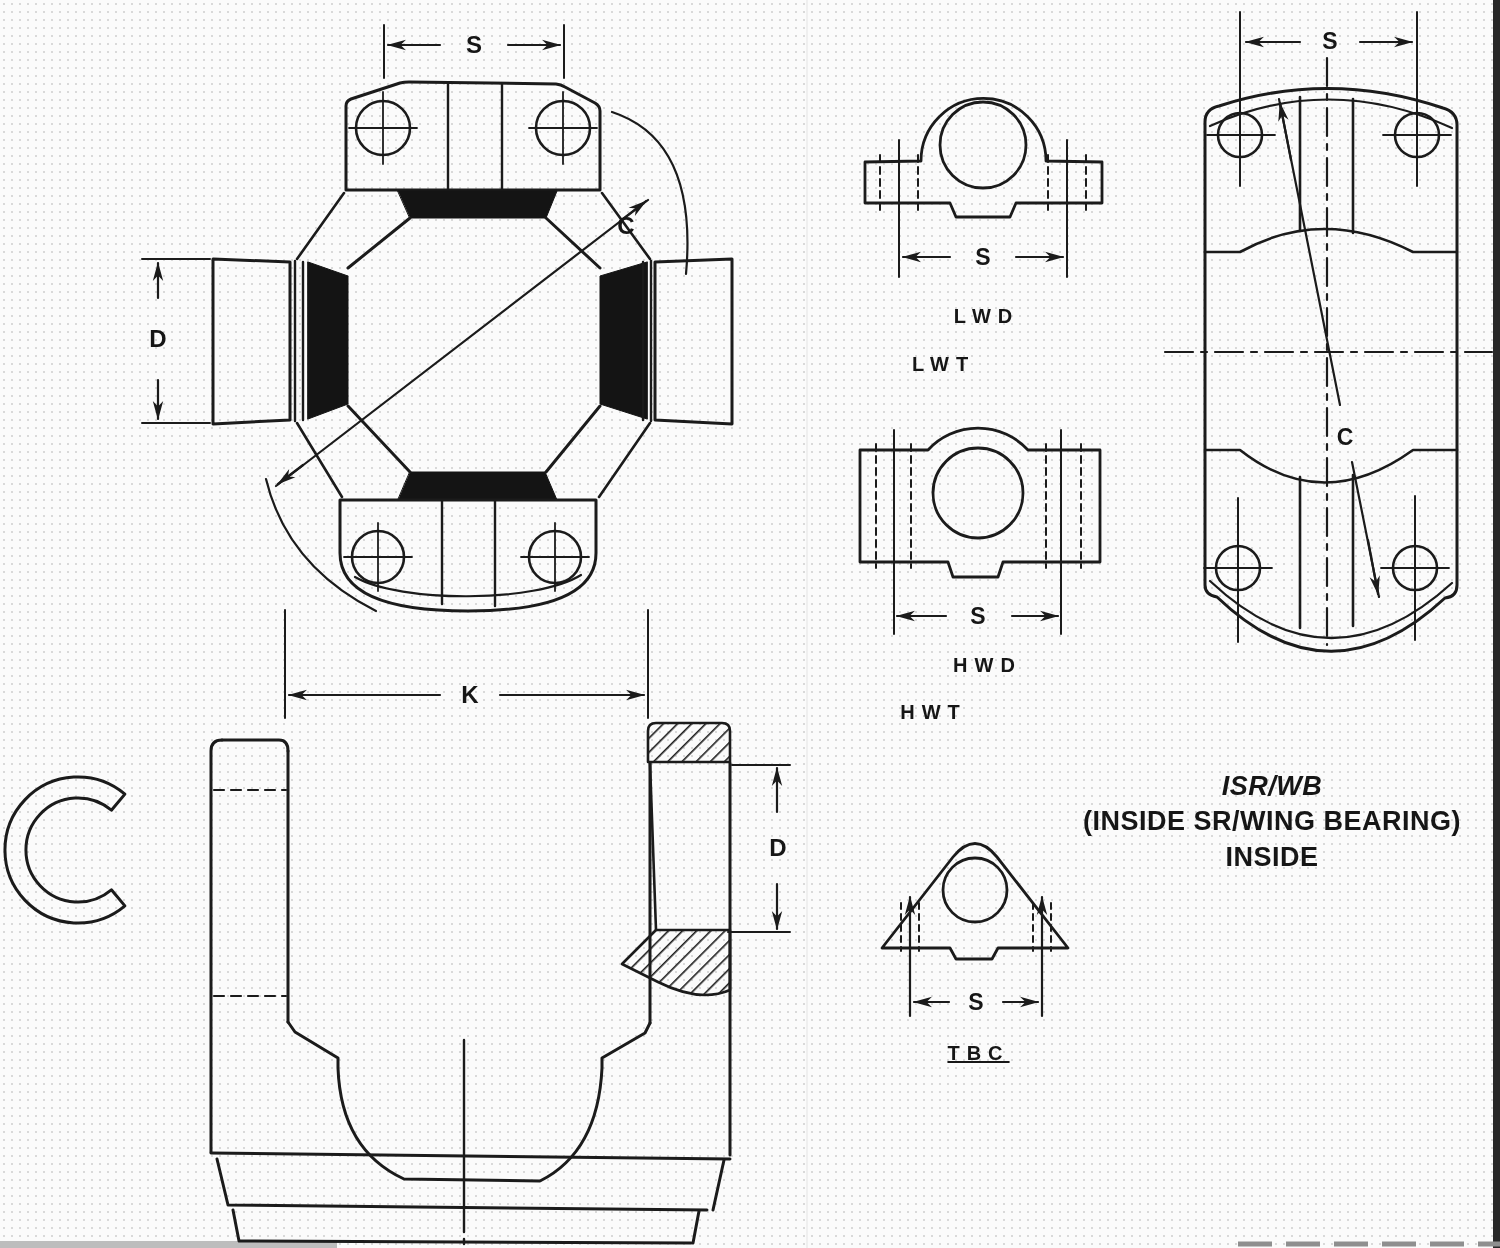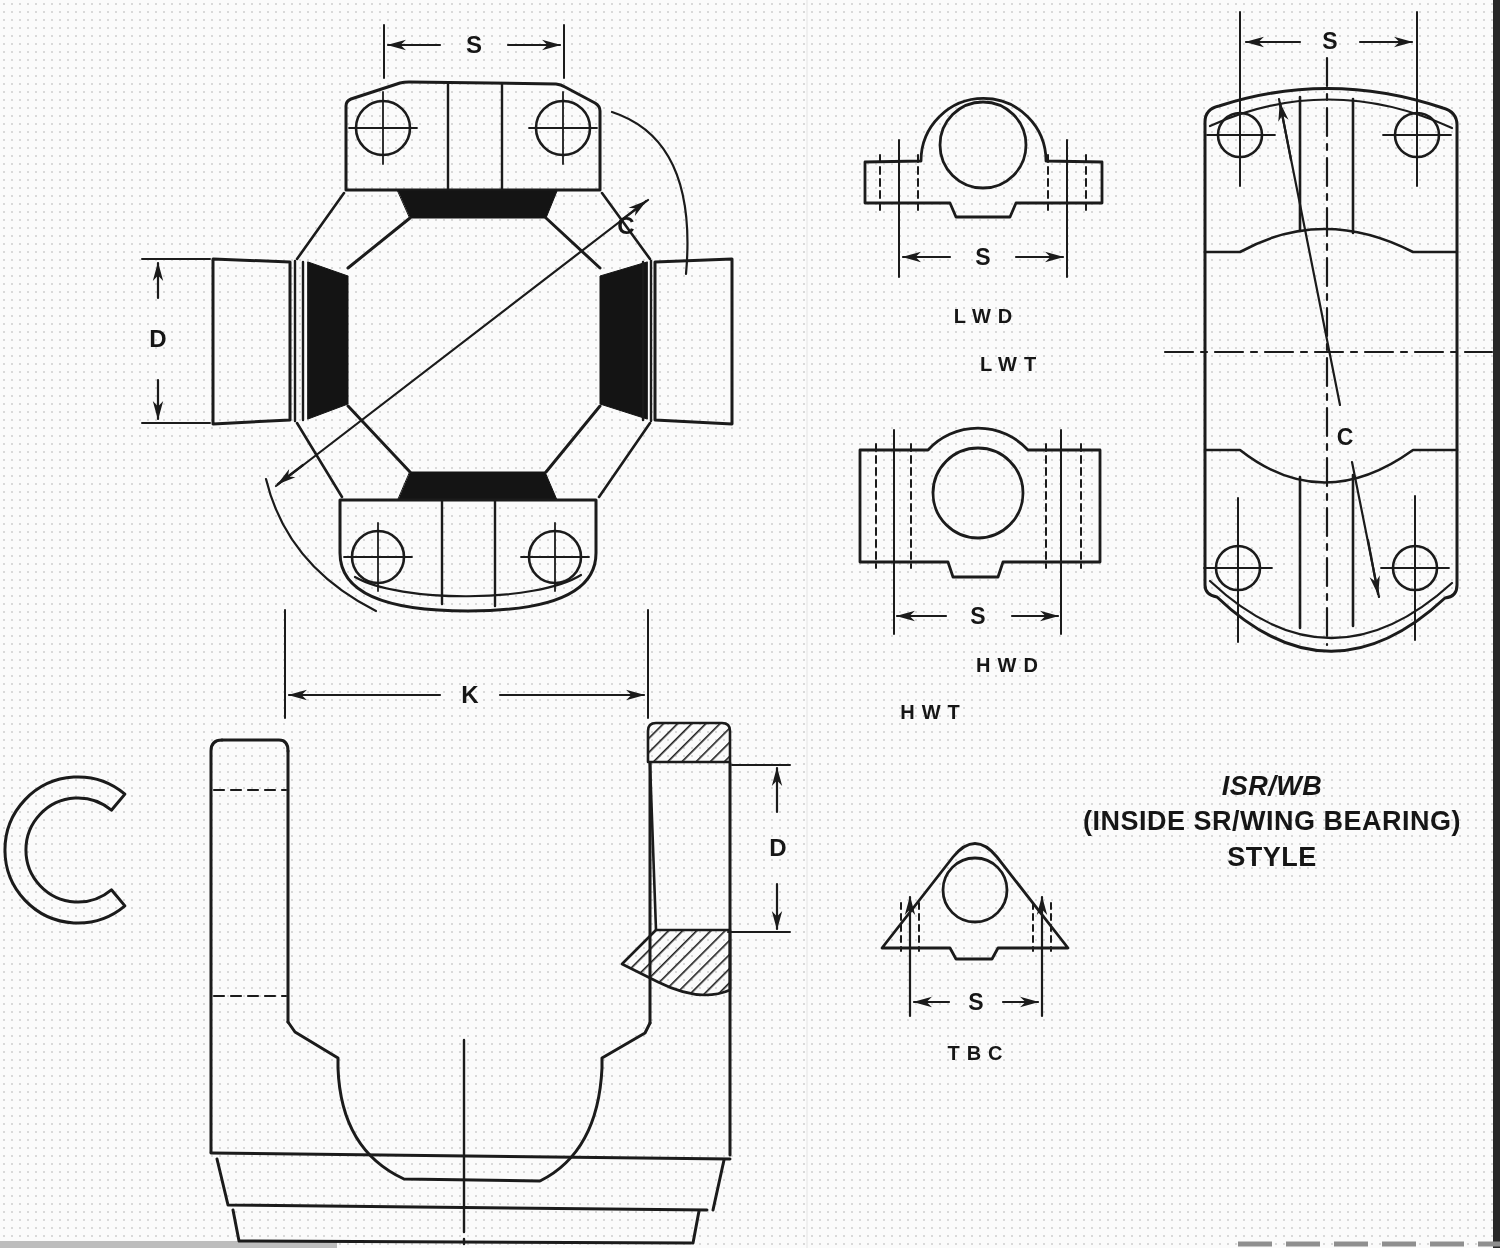--- a/index.html
+++ b/index.html
@@ -177,29 +177,29 @@
   </svg>
 
   <div class="lbl dim" style="left:474px;top:45px;">S</div>
   <div class="lbl dim" style="left:626px;top:226px;">C</div>
   <div class="lbl dim" style="left:158px;top:339px;">D</div>
   <div class="lbl dim" style="left:470px;top:695px;">K</div>
   <div class="lbl dim" style="left:778px;top:848px;">D</div>
 
   <div class="lbl dimsm" style="left:983px;top:257px;">S</div>
   <div class="lbl cap" style="left:983px;top:316px;">LWD</div>
-  <div class="lbl cap" style="left:1008px;top:364px;">LWT</div>
+  <div class="lbl cap" style="left:940px;top:364px;">LWT</div>
 
   <div class="lbl dimsm" style="left:978px;top:616px;">S</div>
-  <div class="lbl cap" style="left:1007px;top:665px;text-align:right;">HWD</div>
+  <div class="lbl cap" style="left:984px;top:665px;text-align:right;">HWD</div>
   <div class="lbl cap" style="left:930px;top:712px;">HWT</div>
 
   <div class="lbl dimsm" style="left:976px;top:1002px;">S</div>
-  <div class="lbl cap" style="left:975px;top:1053px;">TBC</div>
+  <div class="lbl cap" style="left:975px;top:1053px;text-decoration:underline;">TBC</div>
 
   <div class="lbl dimsm" style="left:1330px;top:41px;">S</div>
   <div class="lbl dimsm" style="left:1345px;top:437px;">C</div>
 
   <div class="lbl title" style="left:1272px;top:786px;font-style:italic;">ISR/WB</div>
   <div class="lbl title" style="left:1272px;top:821px;">(INSIDE SR/WING BEARING)</div>
-  <div class="lbl title" style="left:1272px;top:857px;">STYLE</div>
+  <div class="lbl title" style="left:1272px;top:857px;">INSIDE</div>
 
 </div>
 
 </body></html>

